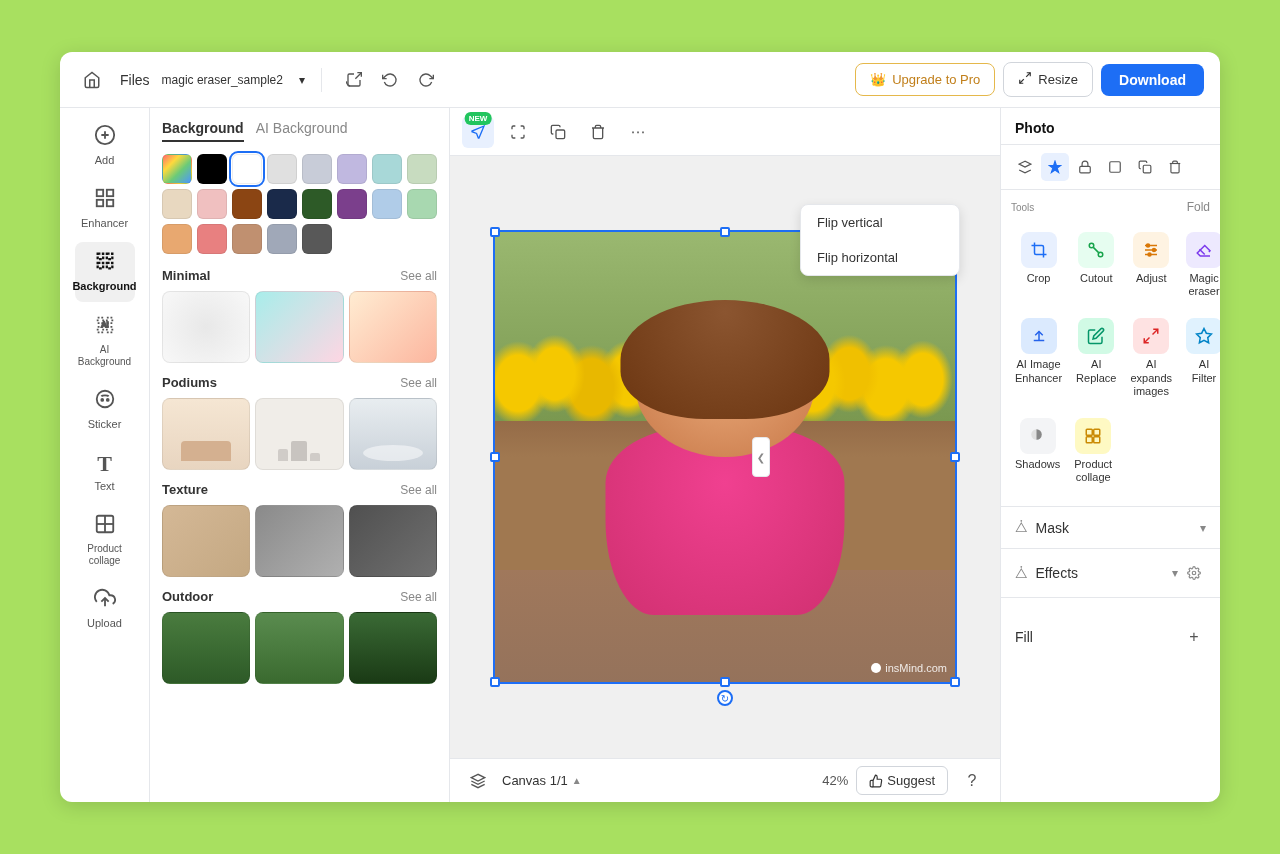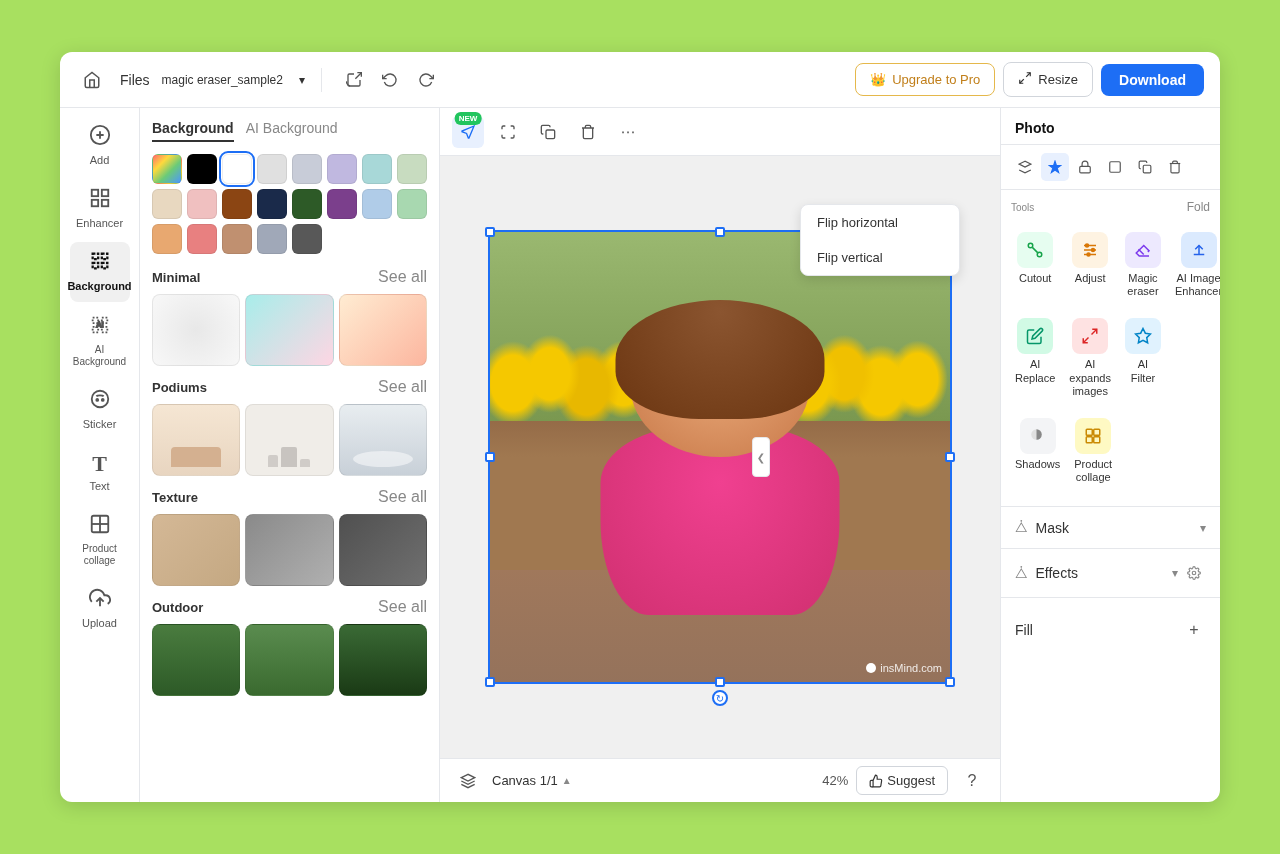--- a/index.html
+++ b/index.html
@@ -90,21 +90,21 @@
       cursor: pointer;
     }
     
     .main-area {
       display: flex;
       flex: 1;
       overflow: hidden;
     }
     
     .icon-nav {
-      width: 80px;
+      width: 90px;
       border-right: 1px solid #e5e7eb;
       display: flex;
       flex-direction: column;
       align-items: center;
       padding: 8px 0;
       gap: 4px;
       overflow-y: auto;
       flex-shrink: 0;
     }
     .nav-item {
@@ -170,21 +170,21 @@
       display: flex;
       justify-content: space-between;
       align-items: center;
       margin-bottom: 8px;
       margin-top: 10px;
     }
     .section-title {
       font-size: 13px; font-weight: 600; color: #333;
     }
     .see-all {
-      font-size: 16px; color: #888; cursor: pointer;
+      font-size: 12px; color: #888; cursor: pointer;
     }
     .bg-grid {
       display: grid;
       grid-template-columns: repeat(3, 1fr);
       gap: 5px;
       margin-bottom: 12px;
     }
     .bg-thumb {
       height: 72px;
       border-radius: 8px;
@@ -386,21 +386,21 @@
     .collapsible-icon { font-size: 14px; color: #888; }
     .collapsible-title {
       font-size: 14px;
       font-weight: 500;
       color: #333;
       flex: 1;
     }
     .collapsible-arrow { font-size: 12px; color: #888; }
     .fill-section {
       border-top: 1px solid #e5e7eb;
-      padding: 20px 14px;
+      padding: 27px 14px;
     }
     .fill-title {
       display: flex;
       justify-content: space-between;
       align-items: center;
     }
     .fill-label { font-size: 14px; color: #333; font-weight: 500; }
     
     .dropdown-popup {
       position: absolute;
@@ -767,22 +767,22 @@
           <div class="handle handle-bl"></div>
           <div class="handle handle-br"></div>
           <div class="handle handle-tm"></div>
           <div class="handle handle-bm"></div>
           <div class="handle handle-ml"></div>
           <div class="handle handle-mr"></div>
           <div class="rotate-handle">↻</div>
         </div>
 
         <div class="dropdown-popup">
+          <div class="dropdown-item">Flip vertical</div>
           <div class="dropdown-item">Flip horizontal</div>
-          <div class="dropdown-item">Flip vertical</div>
         </div>
 
         <div style="position:absolute;right:230px;top:50%;transform:translateY(-50%);width:18px;height:40px;background:#fff;border:1px solid #e5e7eb;border-radius:4px;display:flex;align-items:center;justify-content:center;cursor:pointer;z-index:10;">
           <span style="font-size:10px;color:#888;">❮</span>
         </div>
       </div>
 
       <div class="canvas-bottom">
         <button class="icon-btn">
           <svg width="16" height="16" viewBox="0 0 24 24" fill="none" stroke="currentColor" stroke-width="2">
@@ -849,20 +849,29 @@
       </div>
 
       <div class="tools-section">
         <div class="tools-section-header">
           <span class="tools-section-title">Tools</span>
           <span style="font-size:12px;color:#888;cursor:pointer;">Fold</span>
         </div>
 
         <div class="tools-grid">
 
+          <div class="tool-item">
+            <div class="tool-icon tool-icon-crop">
+              <svg width="18" height="18" viewBox="0 0 24 24" fill="none" stroke="#1d6ef5" stroke-width="2">
+                <path d="M6 2v14a2 2 0 002 2h14"></path>
+                  <path d="M18 22V8a2 2 0 00-2-2H2"></path>
+              </svg>
+            </div>
+            <span class="tool-label">Crop</span>
+          </div>
 
           <div class="tool-item">
             <div class="tool-icon tool-icon-cutout">
               <svg width="18" height="18" viewBox="0 0 24 24" fill="none" stroke="#16a34a" stroke-width="2">
                 <circle cx="6" cy="6" r="3"></circle>
                   <circle cx="18" cy="18" r="3"></circle>
                 <line x1="8.5" y1="8.5" x2="15.5" y2="15.5"></line>
               </svg>
             </div>
             <span class="tool-label">Cutout</span>

